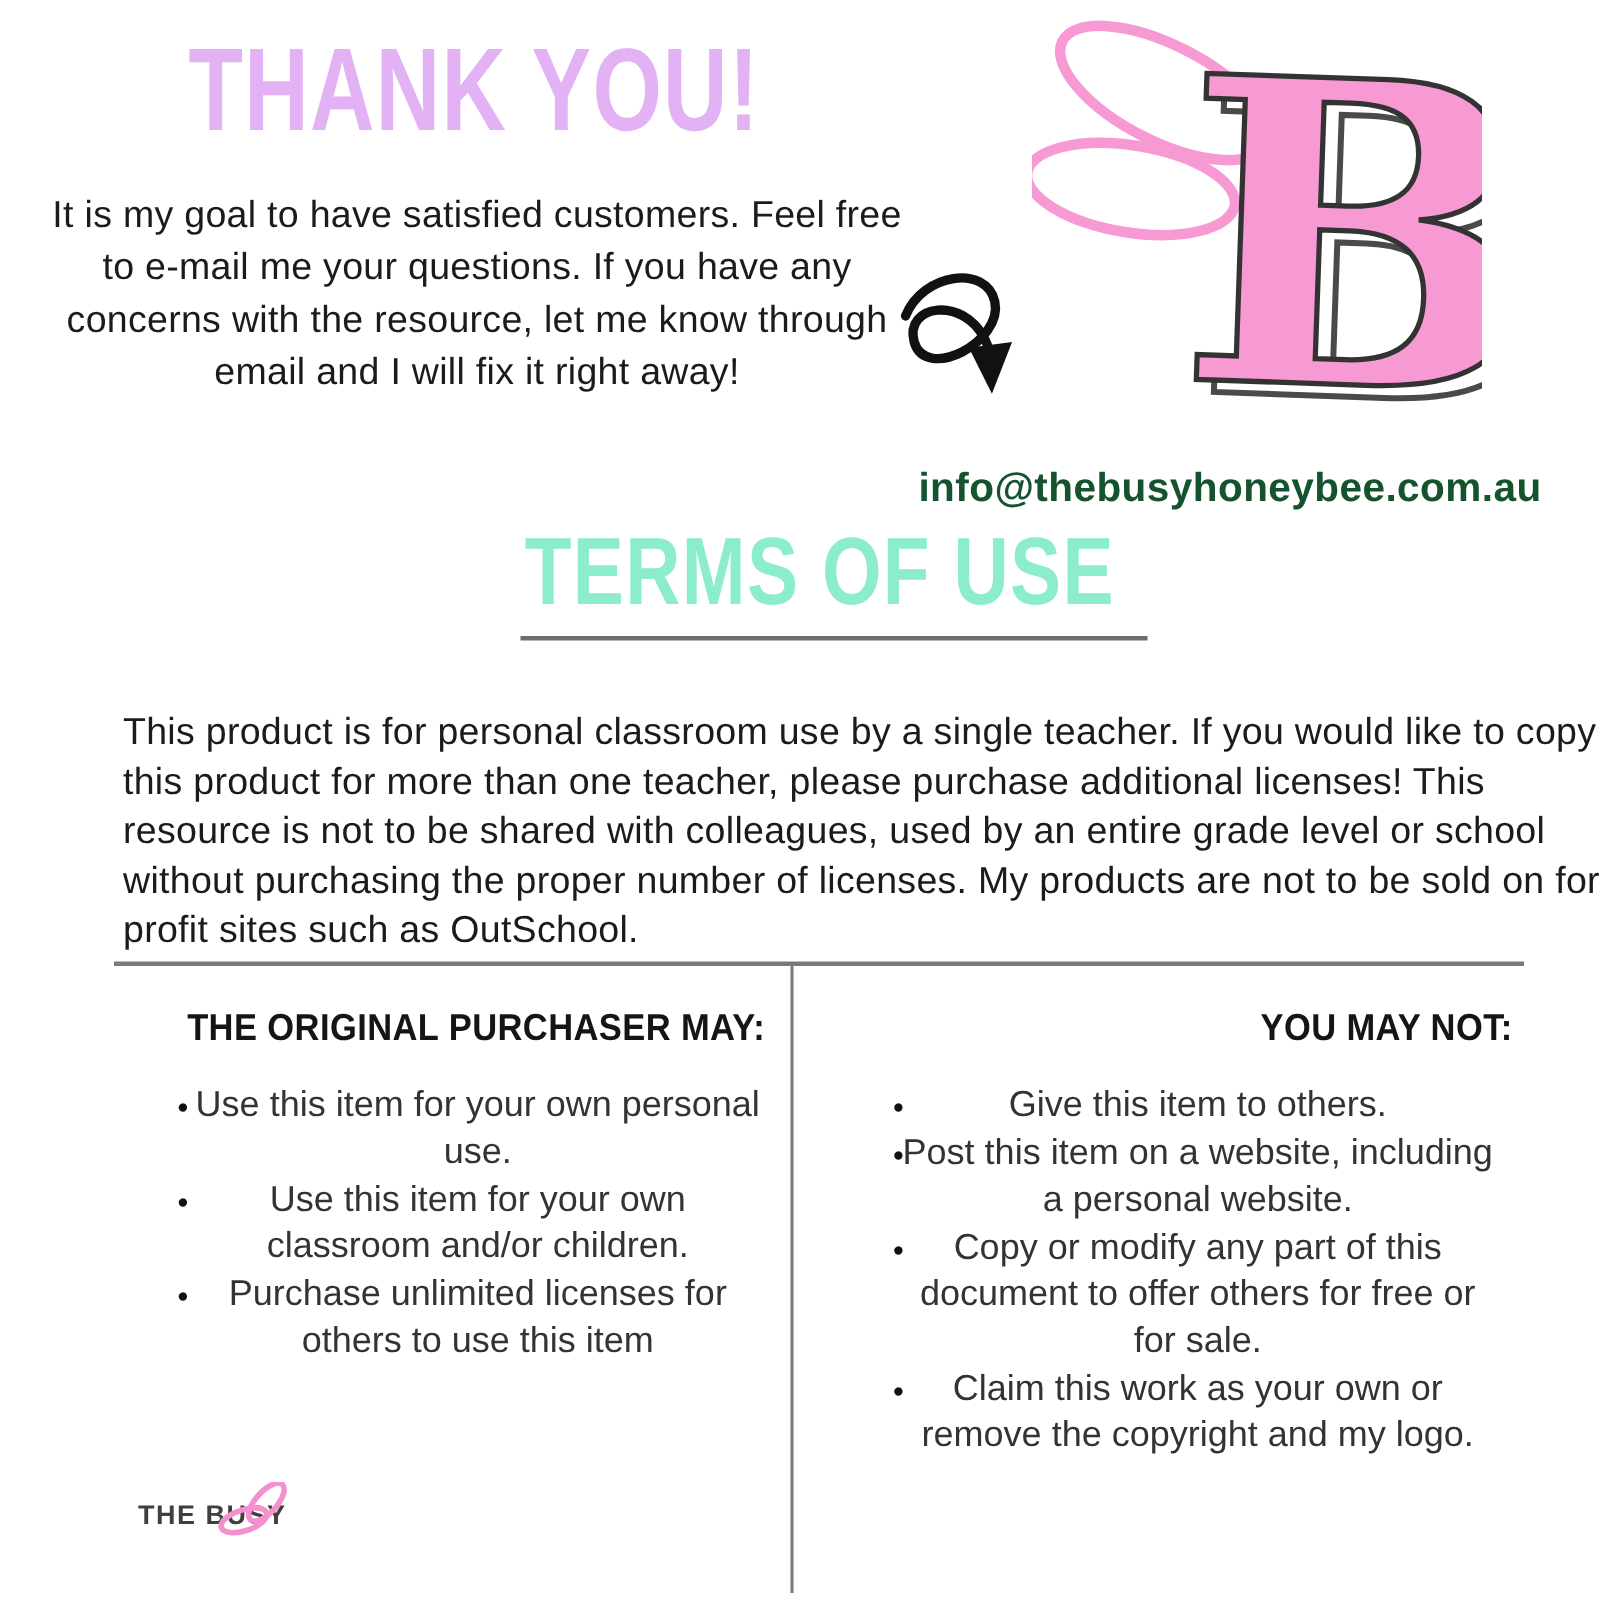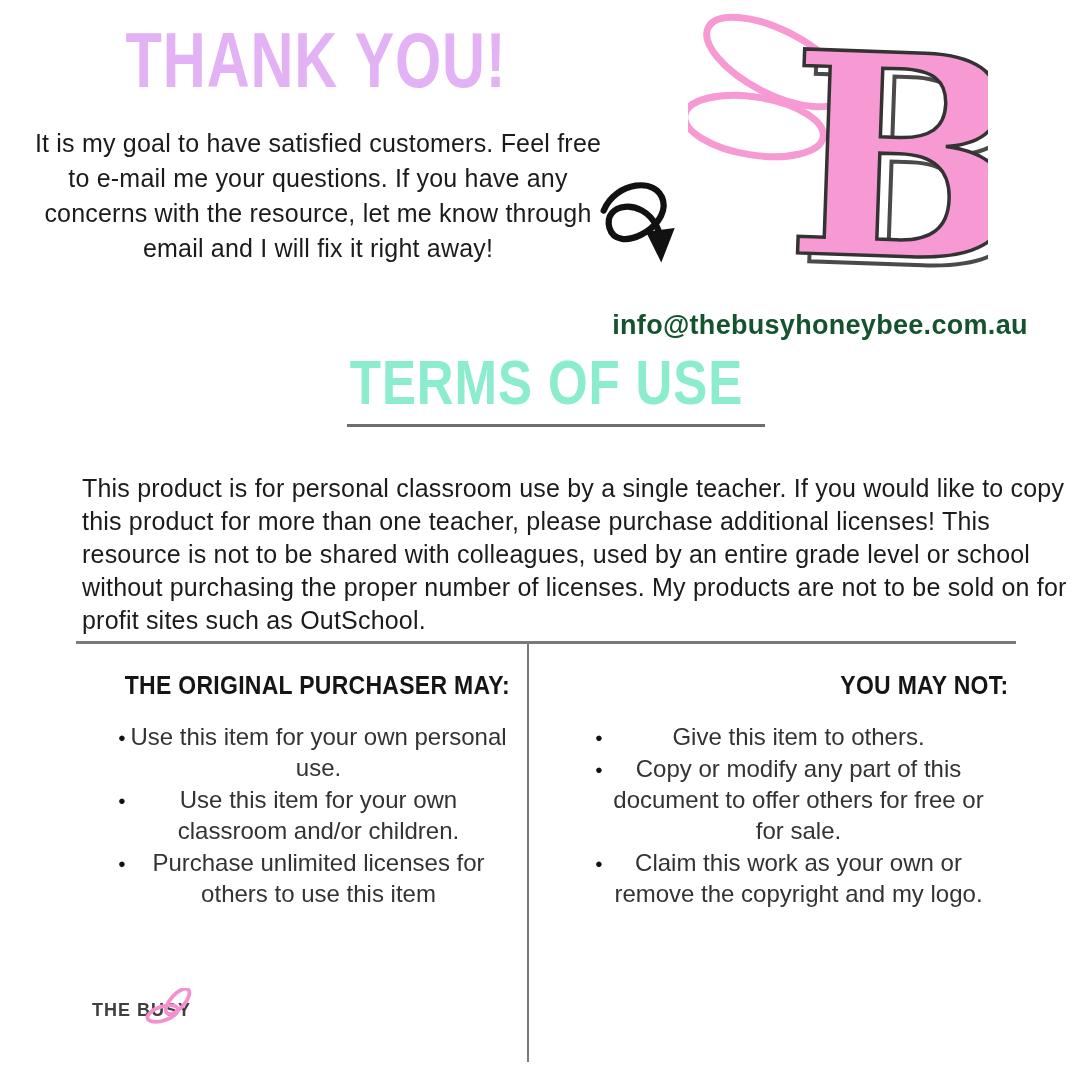--- a/index.html
+++ b/index.html
@@ -130,20 +130,21 @@
           <li>Use this item for your own personal use.</li>
           <li>Use this item for your own classroom and/or children.</li>
           <li>Purchase unlimited licenses for others to use this item</li>
         </ul>
     </div>
 
     <div class="col right">
       <h3><span>YOU MAY NOT:</span></h3>
       <ul>
           <li>Give this item to others.</li>
+          <li>Post this item on a website, including a personal website.</li>
           <li>Copy or modify any part of this document to offer others for free or for sale.</li>
           <li>Claim this work as your own or remove the copyright and my logo.</li>
         </ul>
     </div>
   </div>
 
   <div class="brand">
     <div class="brand-tagline">THE BUSY</div>
     <svg class="brand-wings" viewBox="0 0 60 40" aria-hidden="true">
       <ellipse cx="20" cy="27" rx="17" ry="7.5" transform="rotate(-18 20 27)" fill="none" stroke="#f590cf" stroke-width="4"></ellipse>

